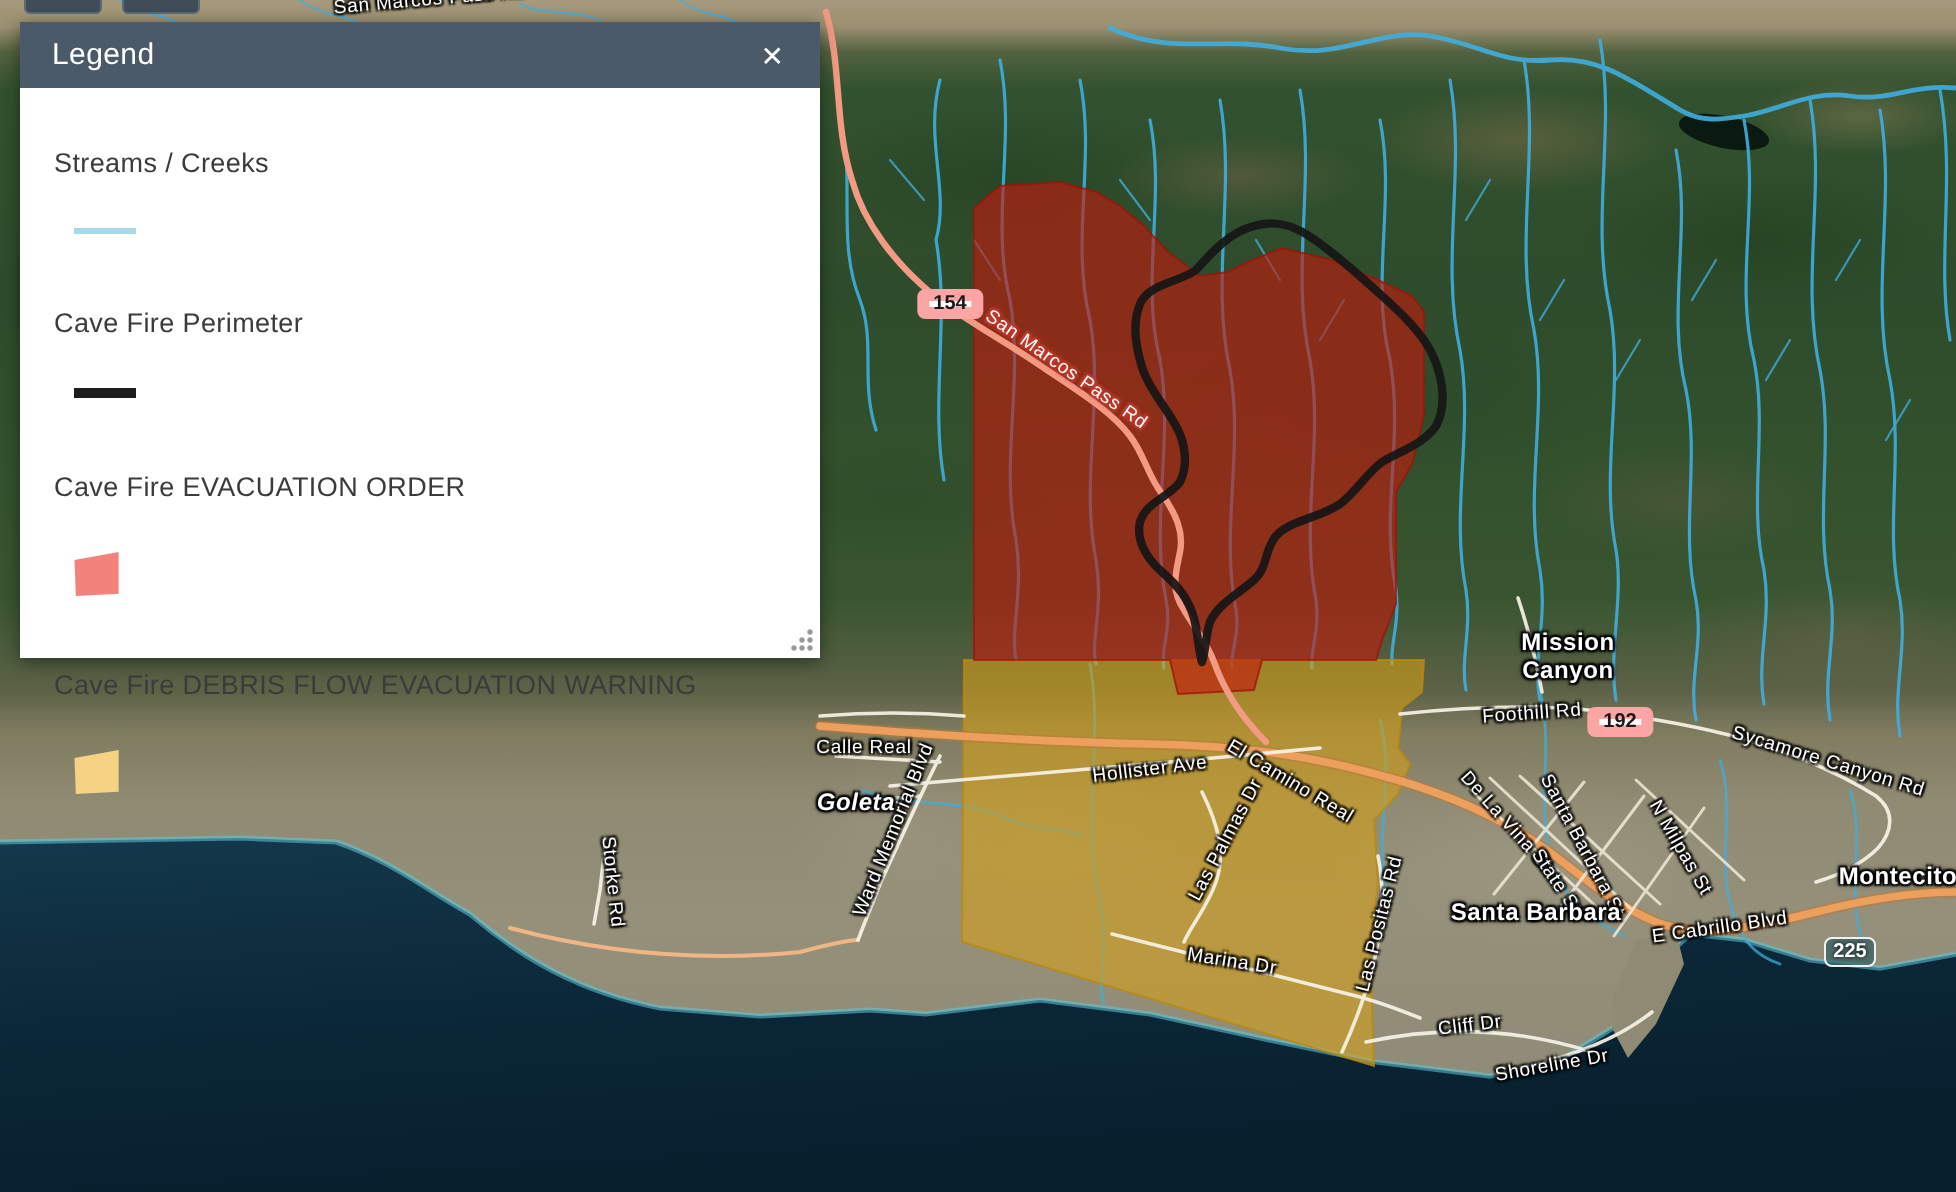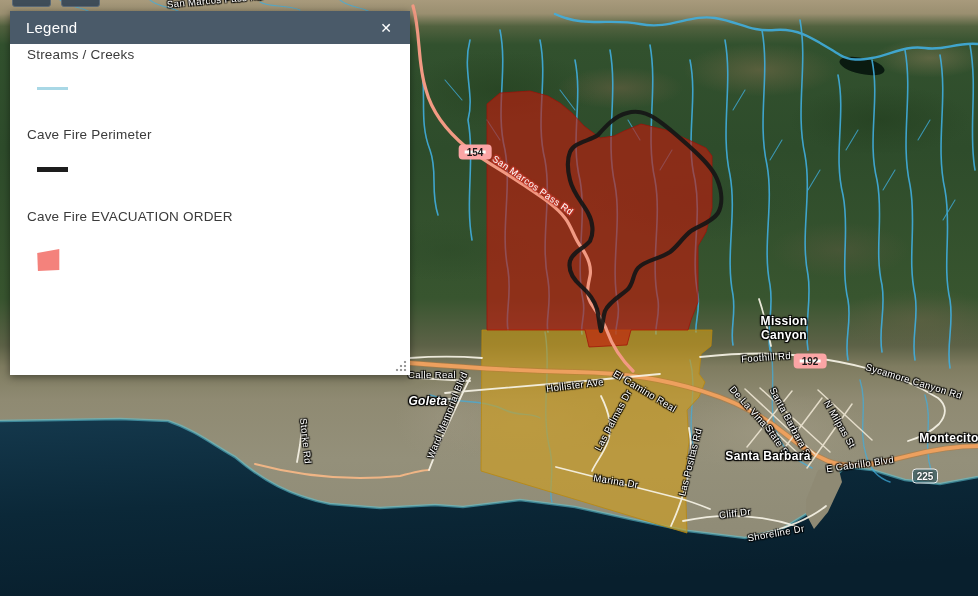--- a/index.html
+++ b/index.html
@@ -30,27 +30,27 @@
   .place-label{position:absolute;white-space:nowrap;font-size:12px;font-weight:700;letter-spacing:.3px;color:#fff;
     text-shadow:1px 1px 1px #000,-1px -1px 1px #000,1px -1px 1px #000,-1px 1px 1px #000,0 0 3px #000;
     transform:translate(-50%,-50%);}
   .place-label.wrap{white-space:normal;width:62px;text-align:center;line-height:1.15;}
   .shield{position:absolute;transform:translate(-50%,-50%);min-width:26px;height:15px;padding:0 2px;
     background:#fcfcfa;border:6px solid #fca5a5;border-radius:4px;color:#1a1a1a;
     font-size:10px;font-weight:700;display:flex;align-items:center;justify-content:center;box-sizing:border-box;}
   .shield.dark{background:rgba(36,84,96,.6);border:1.5px solid #f2f2f2;color:#fff;text-shadow:0 0 2px #000;}
   .top-btn{position:absolute;top:-8px;height:13px;width:37px;background:#3f4d59;border:1px solid #5b6a77;border-radius:3px;}
   
-  .legend{position:absolute;left:10px;top:11px;width:400px;height:364px;background:#fff;
+  .legend{position:absolute;left:10px;top:11px;width:400px;height:318px;background:#fff;
     box-shadow:0 2px 8px rgba(0,0,0,.45);z-index:50;}
   .legend-header{height:33px;background:#4a5a69;display:flex;align-items:center;justify-content:space-between;
     padding:0 14px 0 16px;box-sizing:border-box;}
   .legend-title{color:#fff;font-size:15px;font-weight:500;letter-spacing:.2px;}
   .legend-close{color:#fff;font-size:14px;line-height:1;cursor:pointer;background:none;border:none;padding:2px 4px;font-family:inherit;}
-  .legend-body{padding:3px 16px 0 17px;}
+  .legend-body{padding:30px 16px 0 17px;}
   .legend-item{margin-bottom:37px;}
   .legend-item .item-label{font-size:13.5px;color:#3b3b3b;margin-bottom:25px;letter-spacing:.2px;}
   .swatch-line{width:31px;height:3px;margin-left:10px;}
   .swatch-line.streams{background:#a9d8e6;height:3px;}
   .swatch-line.perimeter{background:#1d1d1d;height:5px;}
   .swatch-poly{width:23px;height:22px;margin-left:10px;
     clip-path:polygon(1% 18%,97% 0,97% 95%,4% 100%);}
   .swatch-poly.order{background:#f4827c;}
   .swatch-poly.warning{background:#f5d284;}
   .legend-grip{position:absolute;right:3px;bottom:3px;width:13px;height:13px;cursor:nwse-resize;
@@ -214,16 +214,20 @@
         <div class="swatch-line streams"></div>
       </div>
       <div class="legend-item">
         <div class="item-label">Cave Fire Perimeter</div>
         <div class="swatch-line perimeter"></div>
       </div>
       <div class="legend-item">
         <div class="item-label">Cave Fire EVACUATION ORDER</div>
         <div class="swatch-poly order"></div>
       </div>
+      <div class="legend-item">
+        <div class="item-label">Cave Fire DEBRIS FLOW EVACUATION WARNING</div>
+        <div class="swatch-poly warning"></div>
+      </div>
     </div>
     <div class="legend-grip"></div>
   </div>
 </div>
 
 </body></html>

